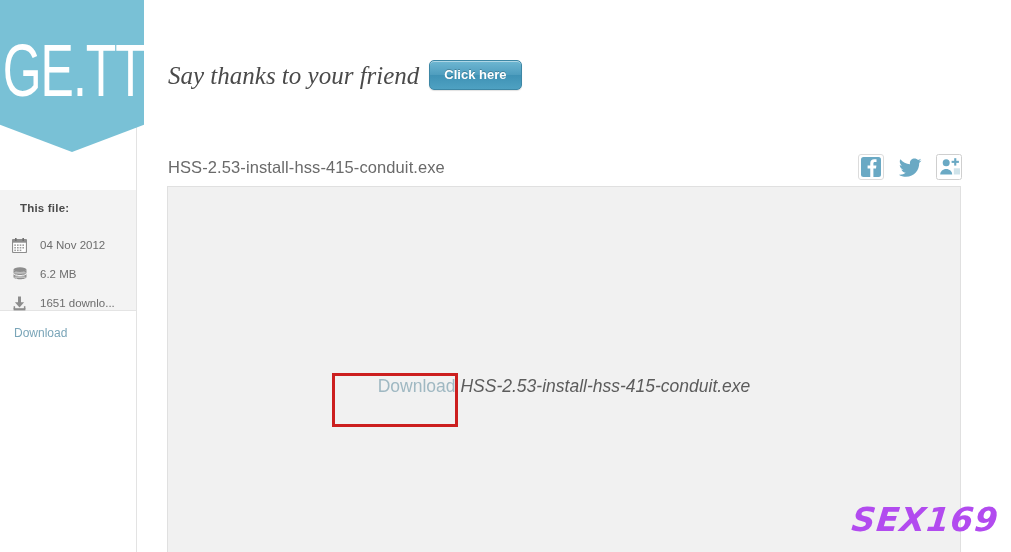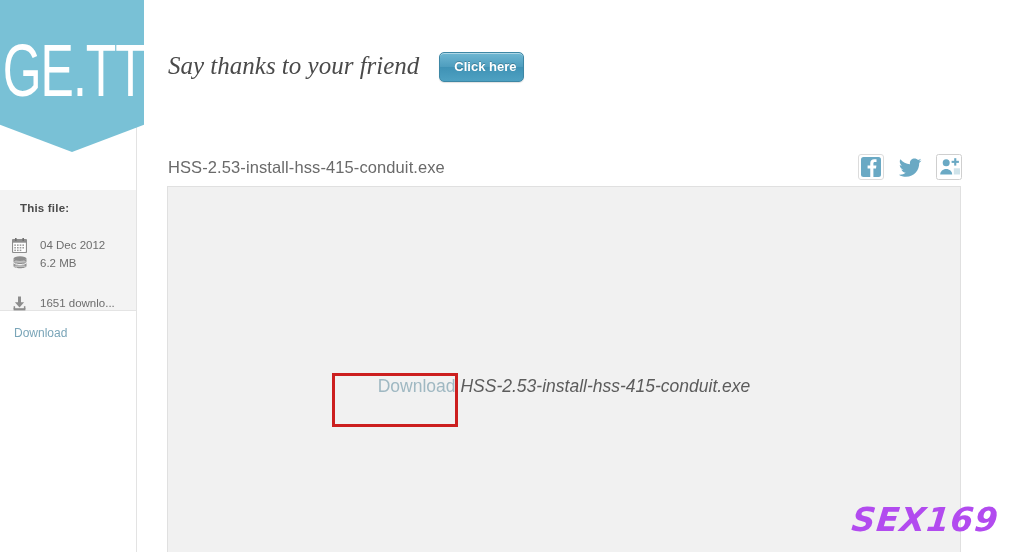--- a/index.html
+++ b/index.html
@@ -92,21 +92,21 @@
     justify-content: flex-start;
   }
   .info-row .txt {
     font-size: 11.5px;
     color: #6d6d6d;
     white-space: nowrap;
     overflow: hidden;
     padding-left: 6px;
   }
   #row-date   { top: 44px; }
-  #row-size   { top: 62px; }
+  #row-size   { top: 73px; }
   #row-dl     { top: 102px; }
 
   #sidebar-download-link {
     position: absolute;
     left: 14px;
     top: 326px;
     font-size: 12px;
     color: #7aa5b8;
     text-decoration: none;
     cursor: pointer;
@@ -120,33 +120,33 @@
     width: 874px;
     height: 552px;
   }
 
   #thanks-bar {
     position: absolute;
     left: 31px;
     top: 52px;
     height: 38px;
     display: flex;
-    align-items: flex-start;
+    align-items: flex-end;
   }
   #thanks-text {
     font-family: "Liberation Serif", serif;
     font-style: italic;
     font-size: 25px;
     color: #4a4a4a;
     white-space: nowrap;
   }
   #click-here-button {
-    margin-left: 20px;
+    margin-left: 10px;
     display: inline-block;
-    padding: 6px 6px 7px 14px;
+    padding: 6px 14px 7px 14px;
     border-radius: 5px;
     background: linear-gradient(to bottom, #6fb7d2 0%, #4e9dbe 50%, #3f92b5 51%, #4ea1c2 100%);
     border: 1px solid #3d87a5;
     box-shadow: inset 0 1px 0 rgba(255,255,255,0.45), 0 1px 1px rgba(0,0,0,0.12);
     color: #ffffff;
     font-size: 13px;
     font-weight: bold;
     text-shadow: 0 -1px 0 rgba(0,0,0,0.22);
     cursor: pointer;
     white-space: nowrap;
@@ -276,21 +276,21 @@
             <rect x="2.3" y="9" width="1.6" height="1.5"></rect>
             <rect x="5" y="9" width="1.6" height="1.5"></rect>
             <rect x="7.7" y="9" width="1.6" height="1.5"></rect>
             <rect x="10.4" y="9" width="1.6" height="1.5"></rect>
             <rect x="2.3" y="11.6" width="1.6" height="1.5"></rect>
             <rect x="5" y="11.6" width="1.6" height="1.5"></rect>
             <rect x="7.7" y="11.6" width="1.6" height="1.5"></rect>
           </g>
         </svg>
       </span>
-      <span class="txt">04 Dec 2012</span>
+      <span class="txt">04 Nov 2012</span>
     </div>
 
     <div class="info-row" id="row-size">
       <span class="ico">
         <svg width="16" height="15" viewBox="0 0 16 15">
           <g fill="#8d8d8d">
             <ellipse cx="8" cy="2.6" rx="6.5" ry="2.3"></ellipse>
             <path d="M1.5 2.6v3.2c0 1.27 2.91 2.3 6.5 2.3s6.5-1.03 6.5-2.3V2.6c0 1.27-2.91 2.3-6.5 2.3S1.5 3.87 1.5 2.6z"></path>
             <path d="M1.5 6.8v3.2c0 1.27 2.91 2.3 6.5 2.3s6.5-1.03 6.5-2.3V6.8c0 1.27-2.91 2.3-6.5 2.3S1.5 8.07 1.5 6.8z"></path>
           </g>

